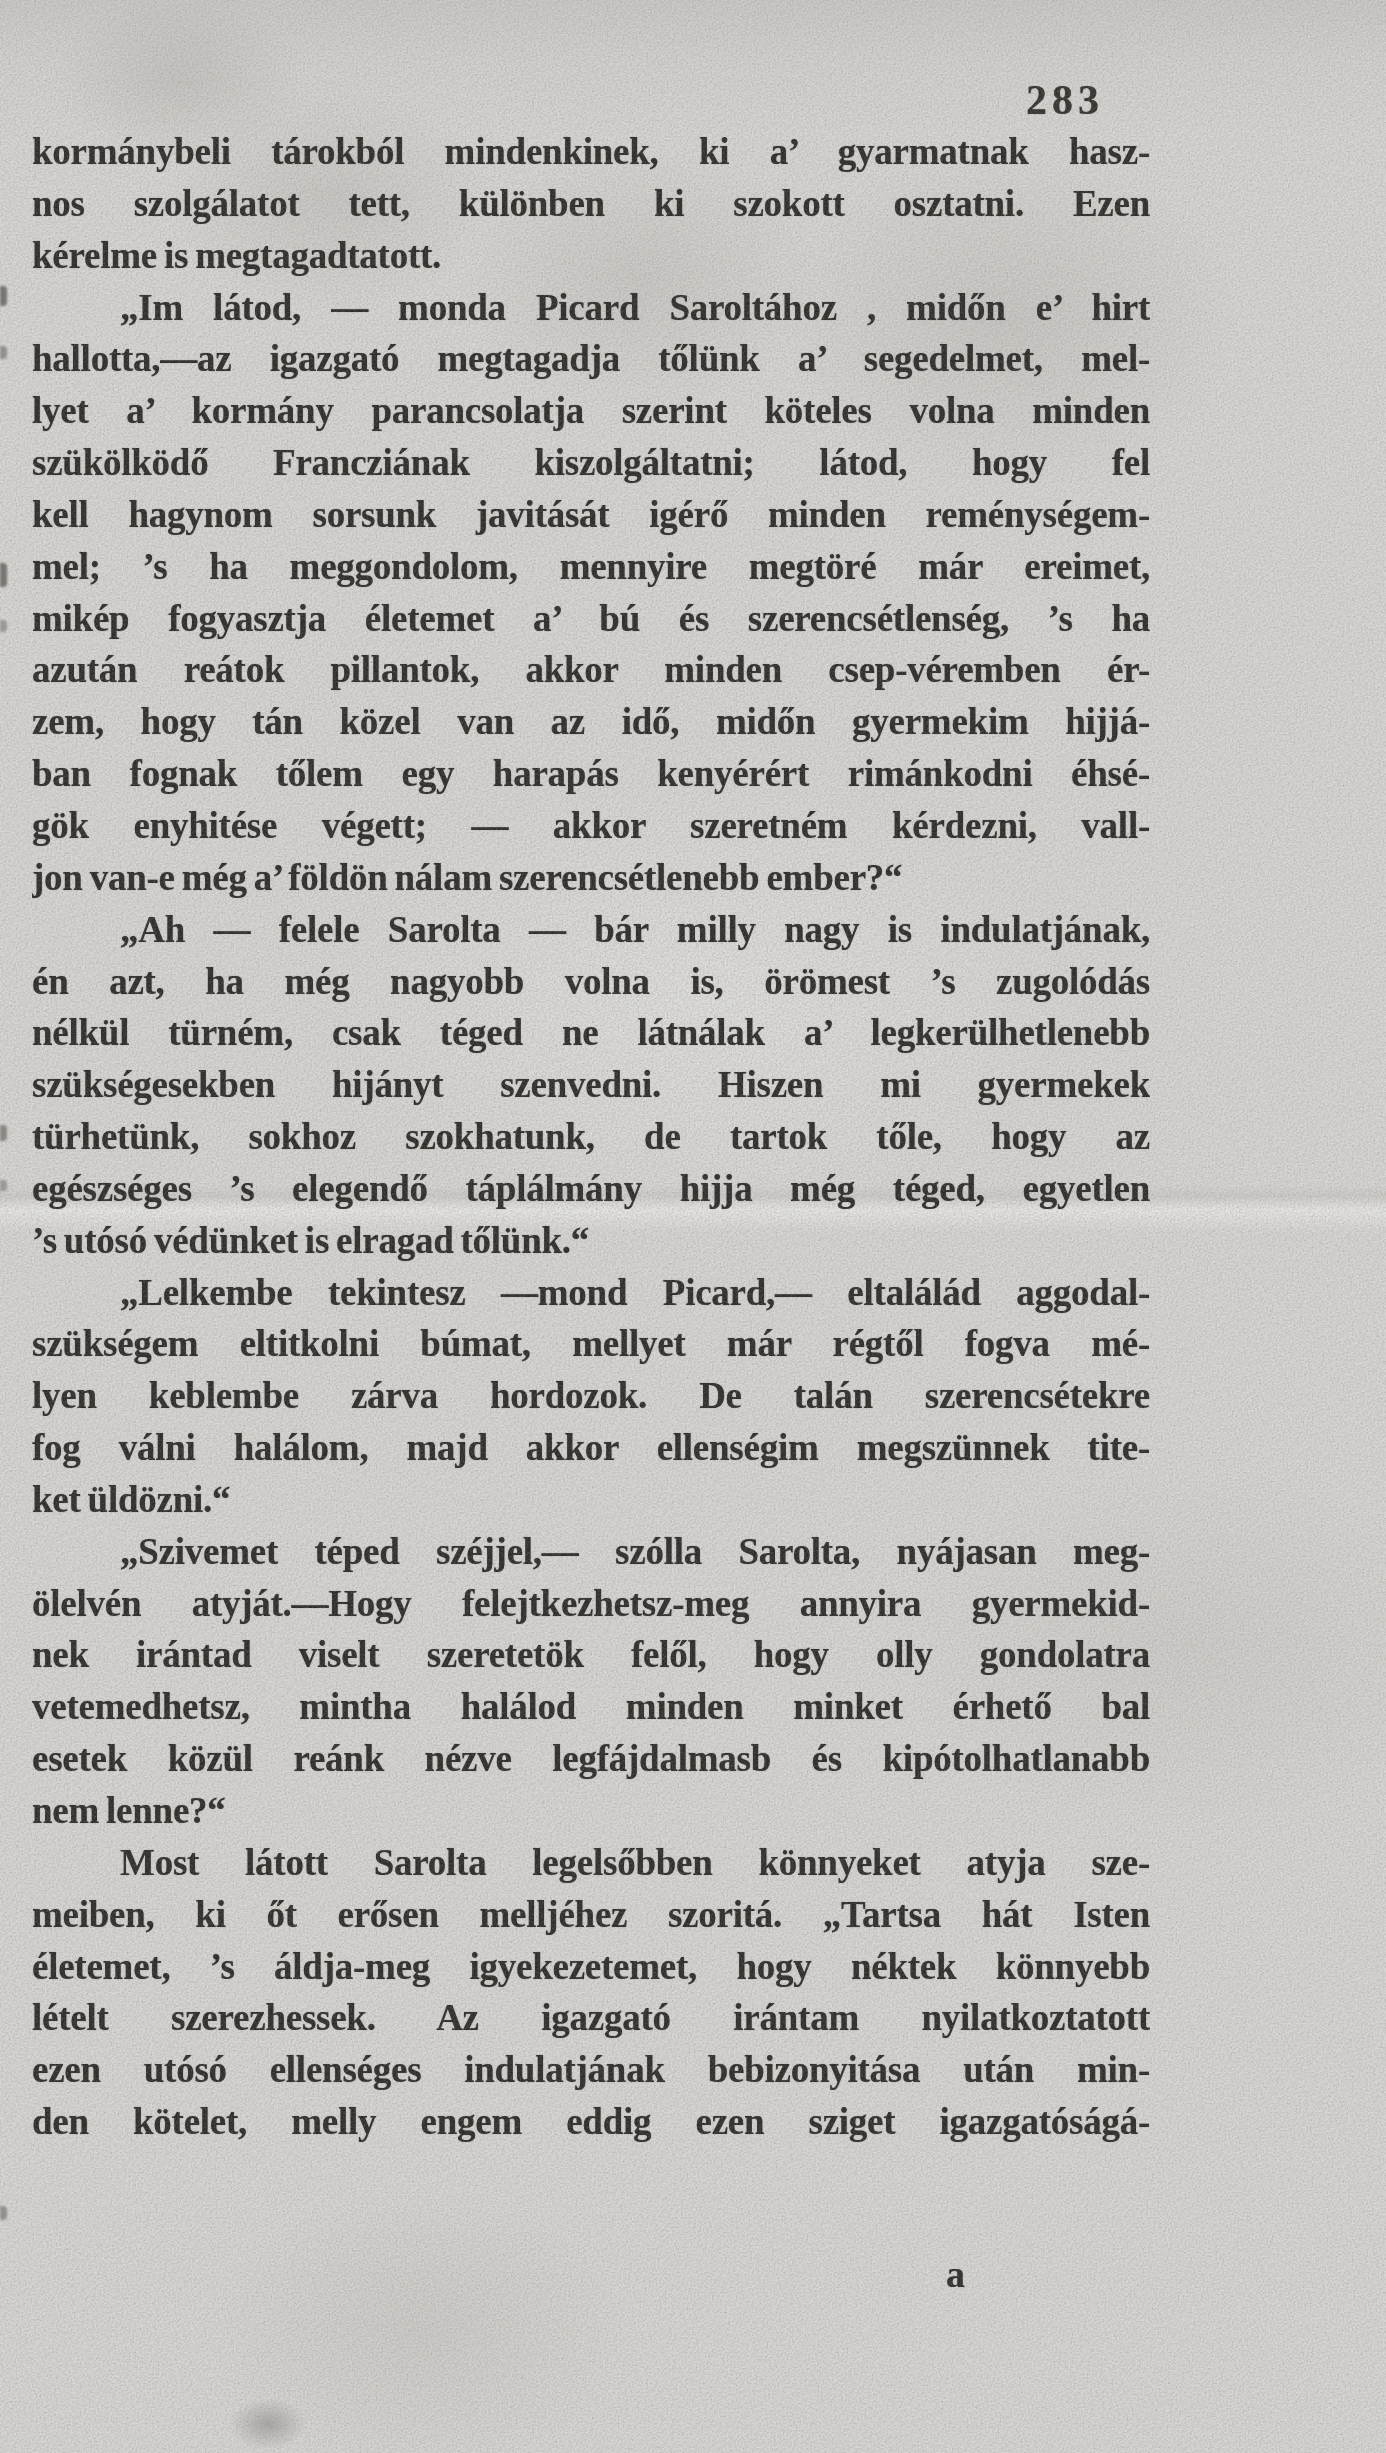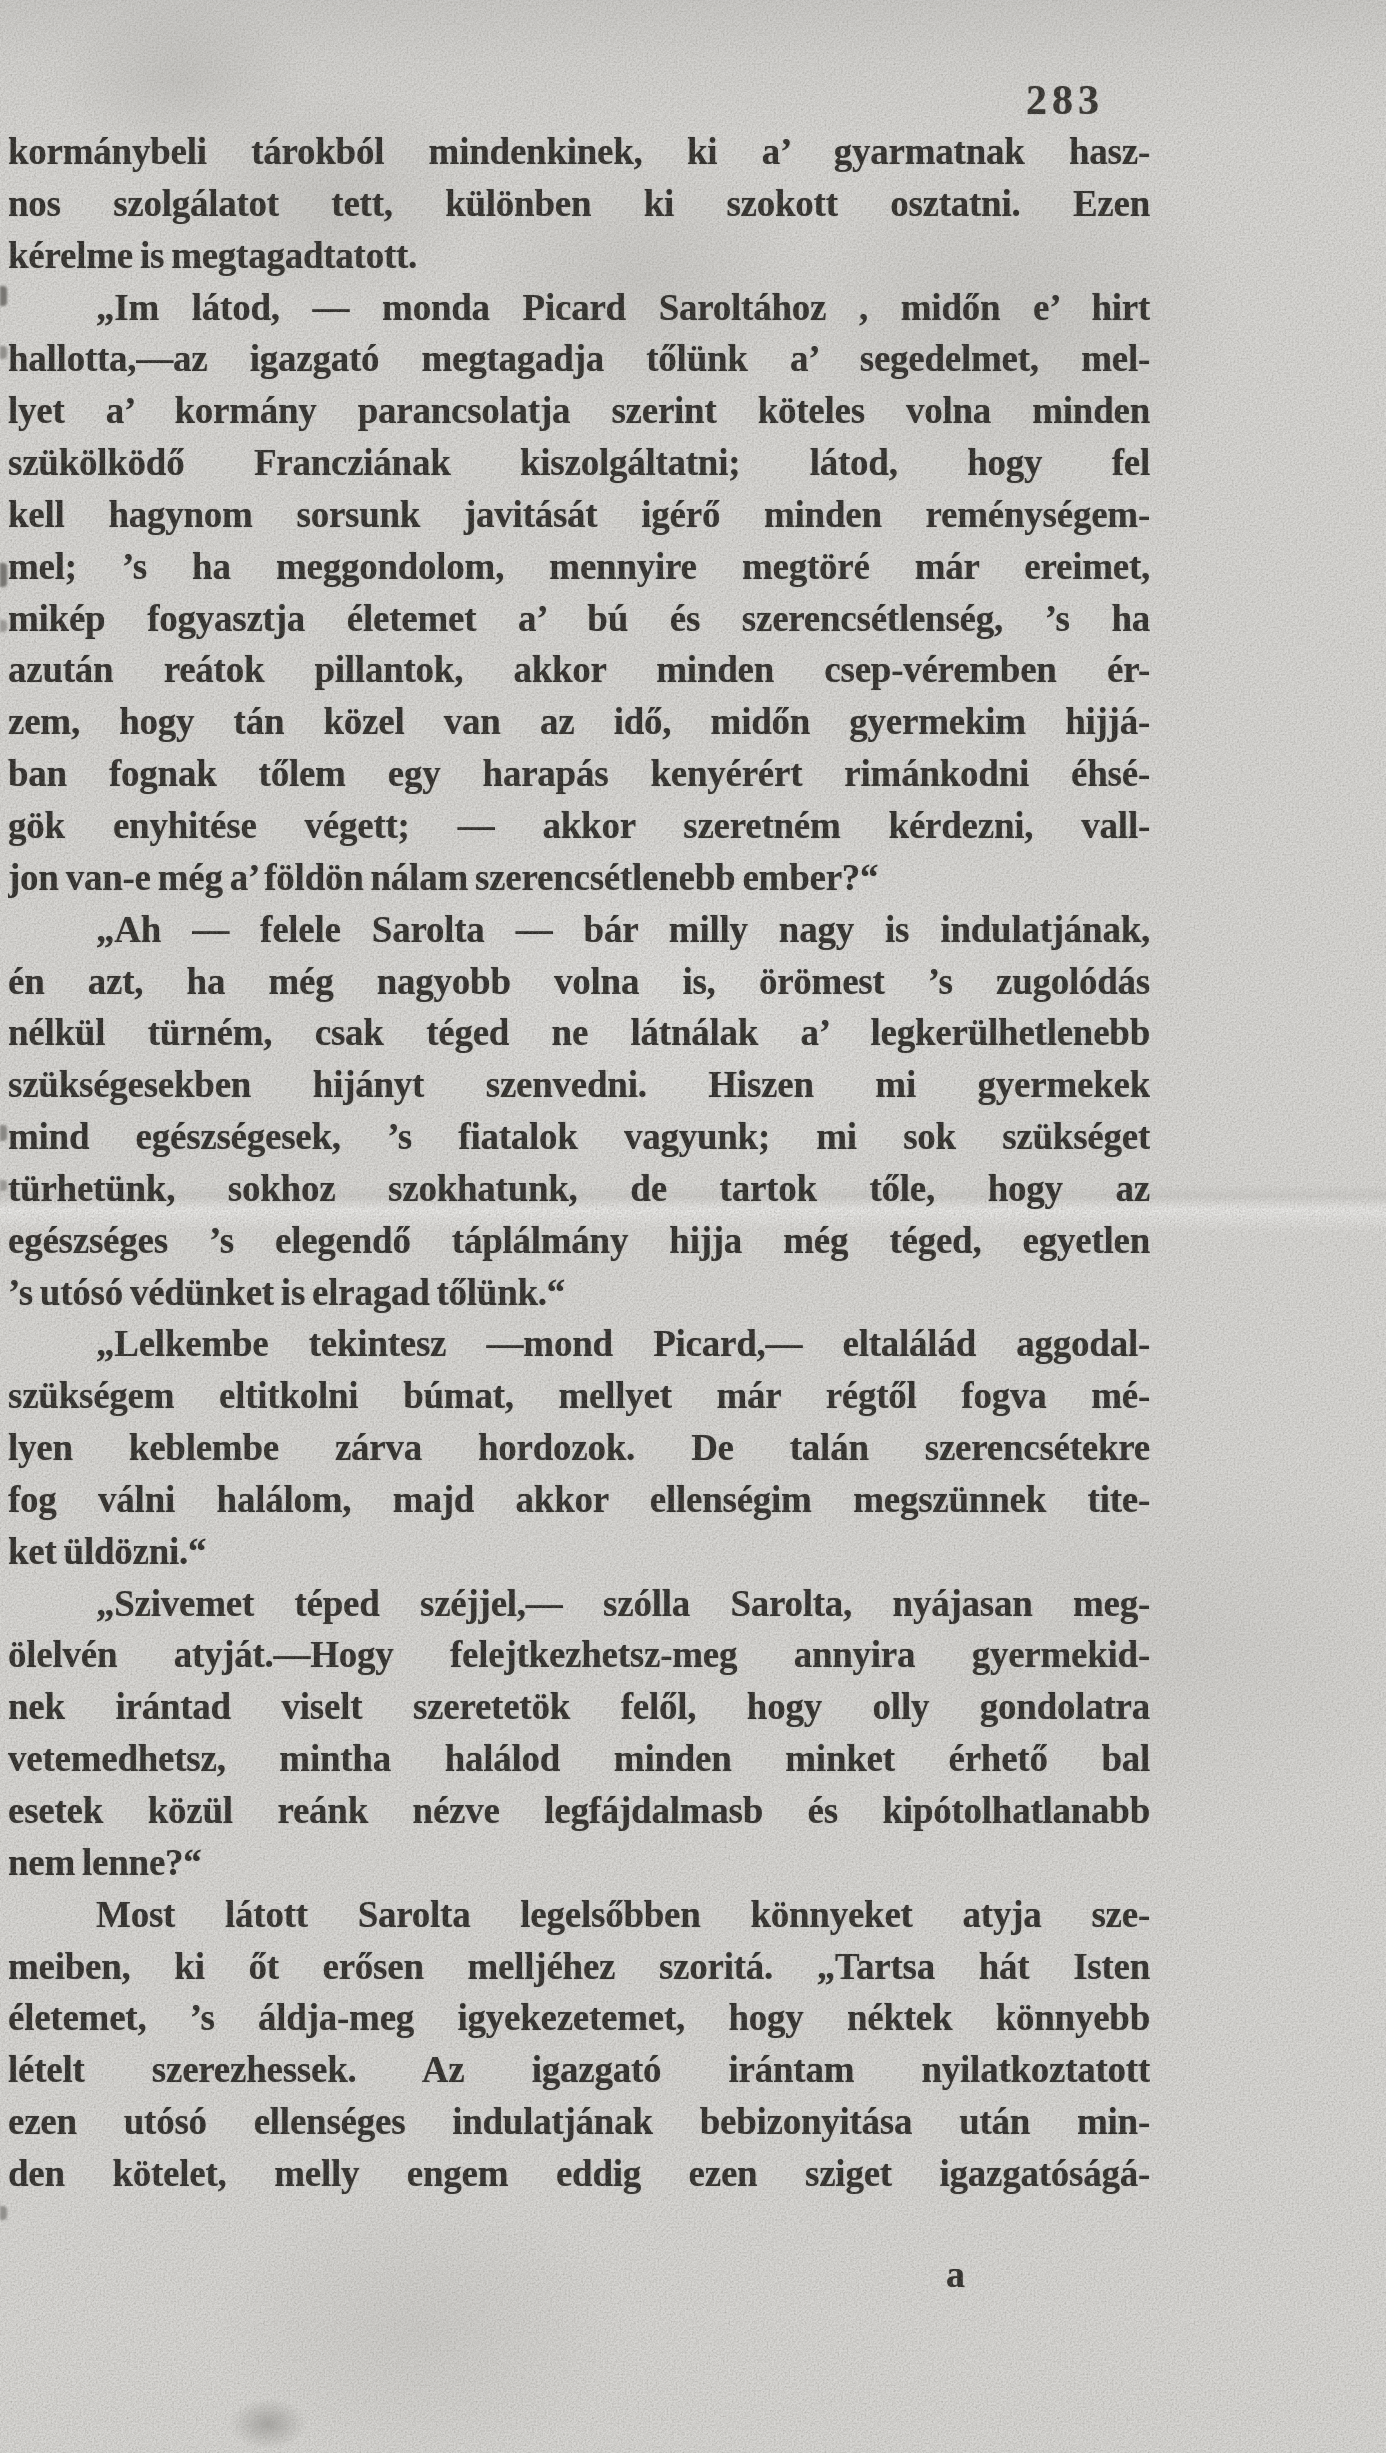--- a/index.html
+++ b/index.html
@@ -51,20 +51,21 @@
     line-height: 51.85px;
     font-size: 37px;
     font-weight: 700;
     letter-spacing: -0.25px;
     word-spacing: -2px;
     text-align: justify;
     text-align-last: justify;
     white-space: normal;
     overflow: hidden;
     text-shadow: 0 0 1px rgba(35,33,30,0.5);
+    margin-left: 24px;
   }
   .line.first { text-indent: 88px; }
   .line.para-end { text-align-last: left; }
 
   .catchword {
     position: absolute;
     left: 946px; top: 2252px;
     font-size: 38px; font-weight: 700;
     text-shadow: 0 0 1px rgba(35,33,30,0.5);
   }
@@ -97,21 +98,20 @@
       <div class="line">mikép fogyasztja életemet a’ bú és szerencsétlenség, ’s ha</div>
       <div class="line">azután reátok pillantok, akkor minden csep-véremben ér-</div>
       <div class="line">zem, hogy tán közel van az idő, midőn gyermekim hijjá-</div>
       <div class="line">ban fognak tőlem egy harapás kenyérért rimánkodni éhsé-</div>
       <div class="line">gök enyhitése végett; — akkor szeretném kérdezni, vall-</div>
       <div class="line para-end">jon van-e még a’ földön nálam szerencsétlenebb ember?“</div>
       <div class="line first">„Ah — felele Sarolta — bár milly nagy is indulatjának,</div>
       <div class="line">én azt, ha még nagyobb volna is, örömest ’s zugolódás</div>
       <div class="line">nélkül türném, csak téged ne látnálak a’ legkerülhetlenebb</div>
       <div class="line">szükségesekben hijányt szenvedni. Hiszen mi gyermekek</div>
-      <div class="line">mind egészségesek, ’s fiatalok vagyunk; mi sok szükséget</div>
       <div class="line">türhetünk, sokhoz szokhatunk, de tartok tőle, hogy az</div>
       <div class="line">egészséges ’s elegendő táplálmány hijja még téged, egyetlen</div>
       <div class="line para-end">’s utósó védünket is elragad tőlünk.“</div>
       <div class="line first">„Lelkembe tekintesz —mond Picard,— eltalálád aggodal-</div>
       <div class="line">szükségem eltitkolni búmat, mellyet már régtől fogva mé-</div>
       <div class="line">lyen keblembe zárva hordozok. De talán szerencsétekre</div>
       <div class="line">fog válni halálom, majd akkor ellenségim megszünnek tite-</div>
       <div class="line para-end">ket üldözni.“</div>
       <div class="line first">„Szivemet téped széjjel,— szólla Sarolta, nyájasan meg-</div>
       <div class="line">ölelvén atyját.—Hogy felejtkezhetsz-meg annyira gyermekid-</div>

